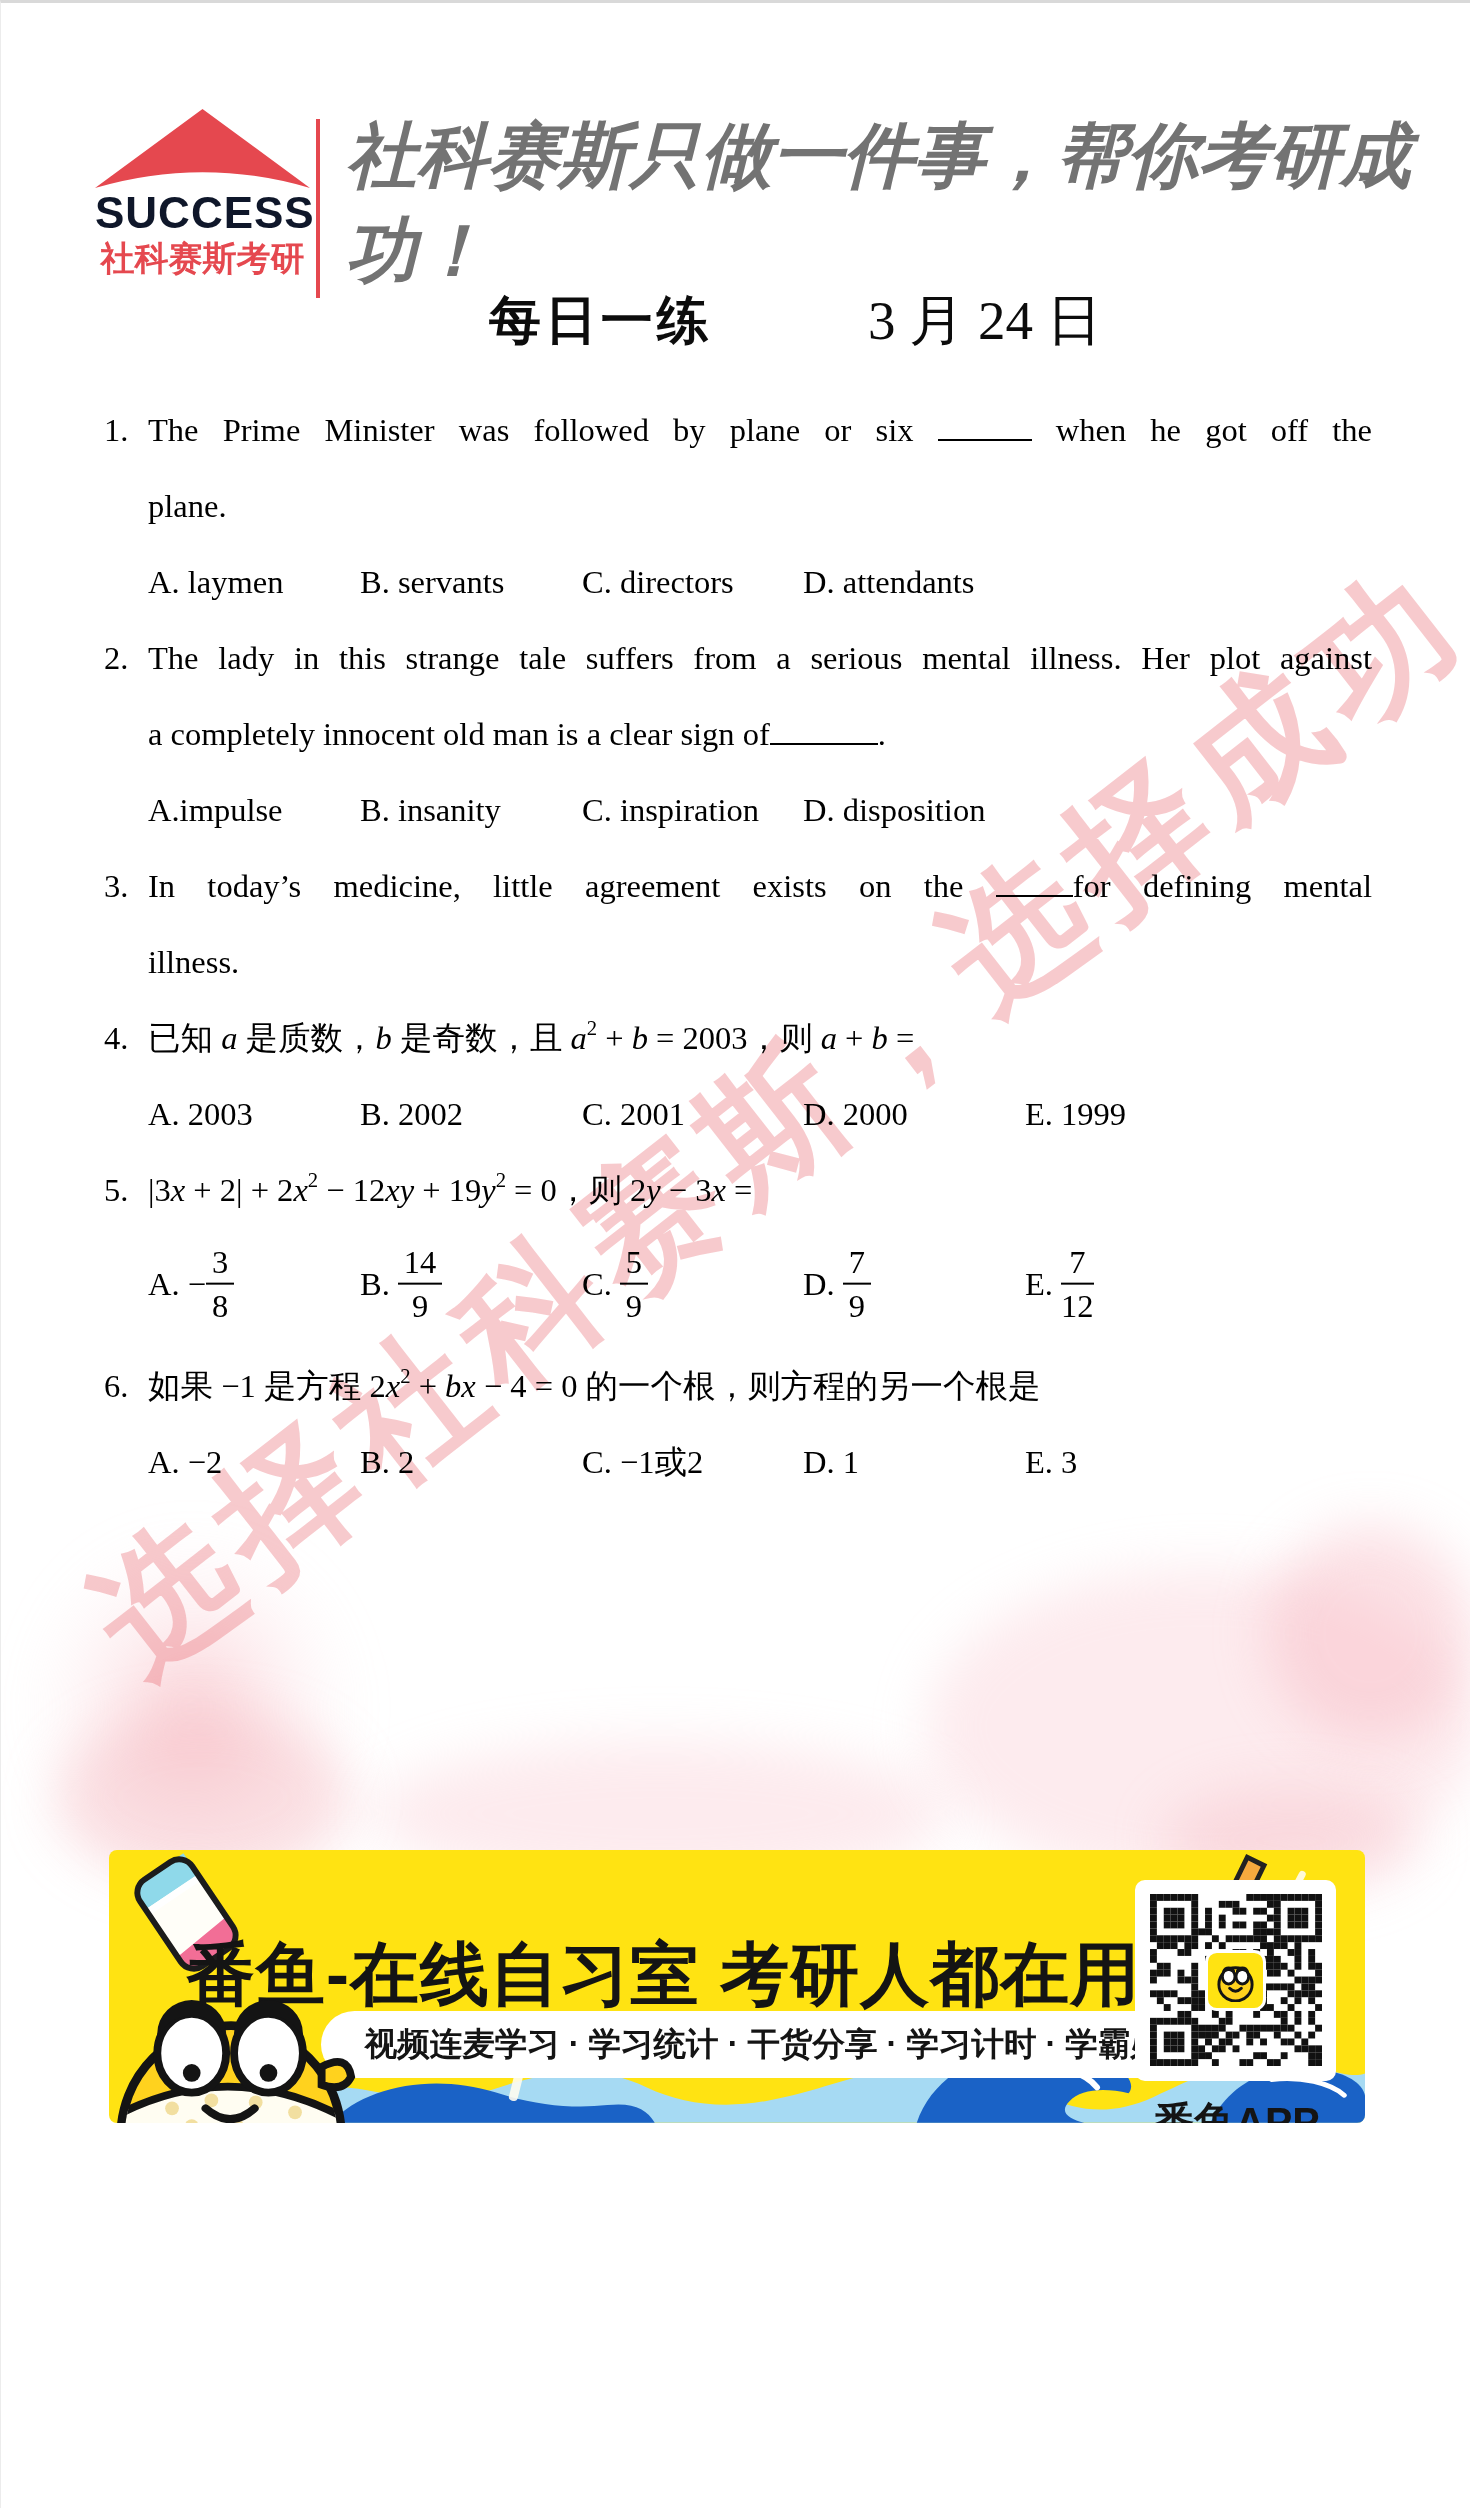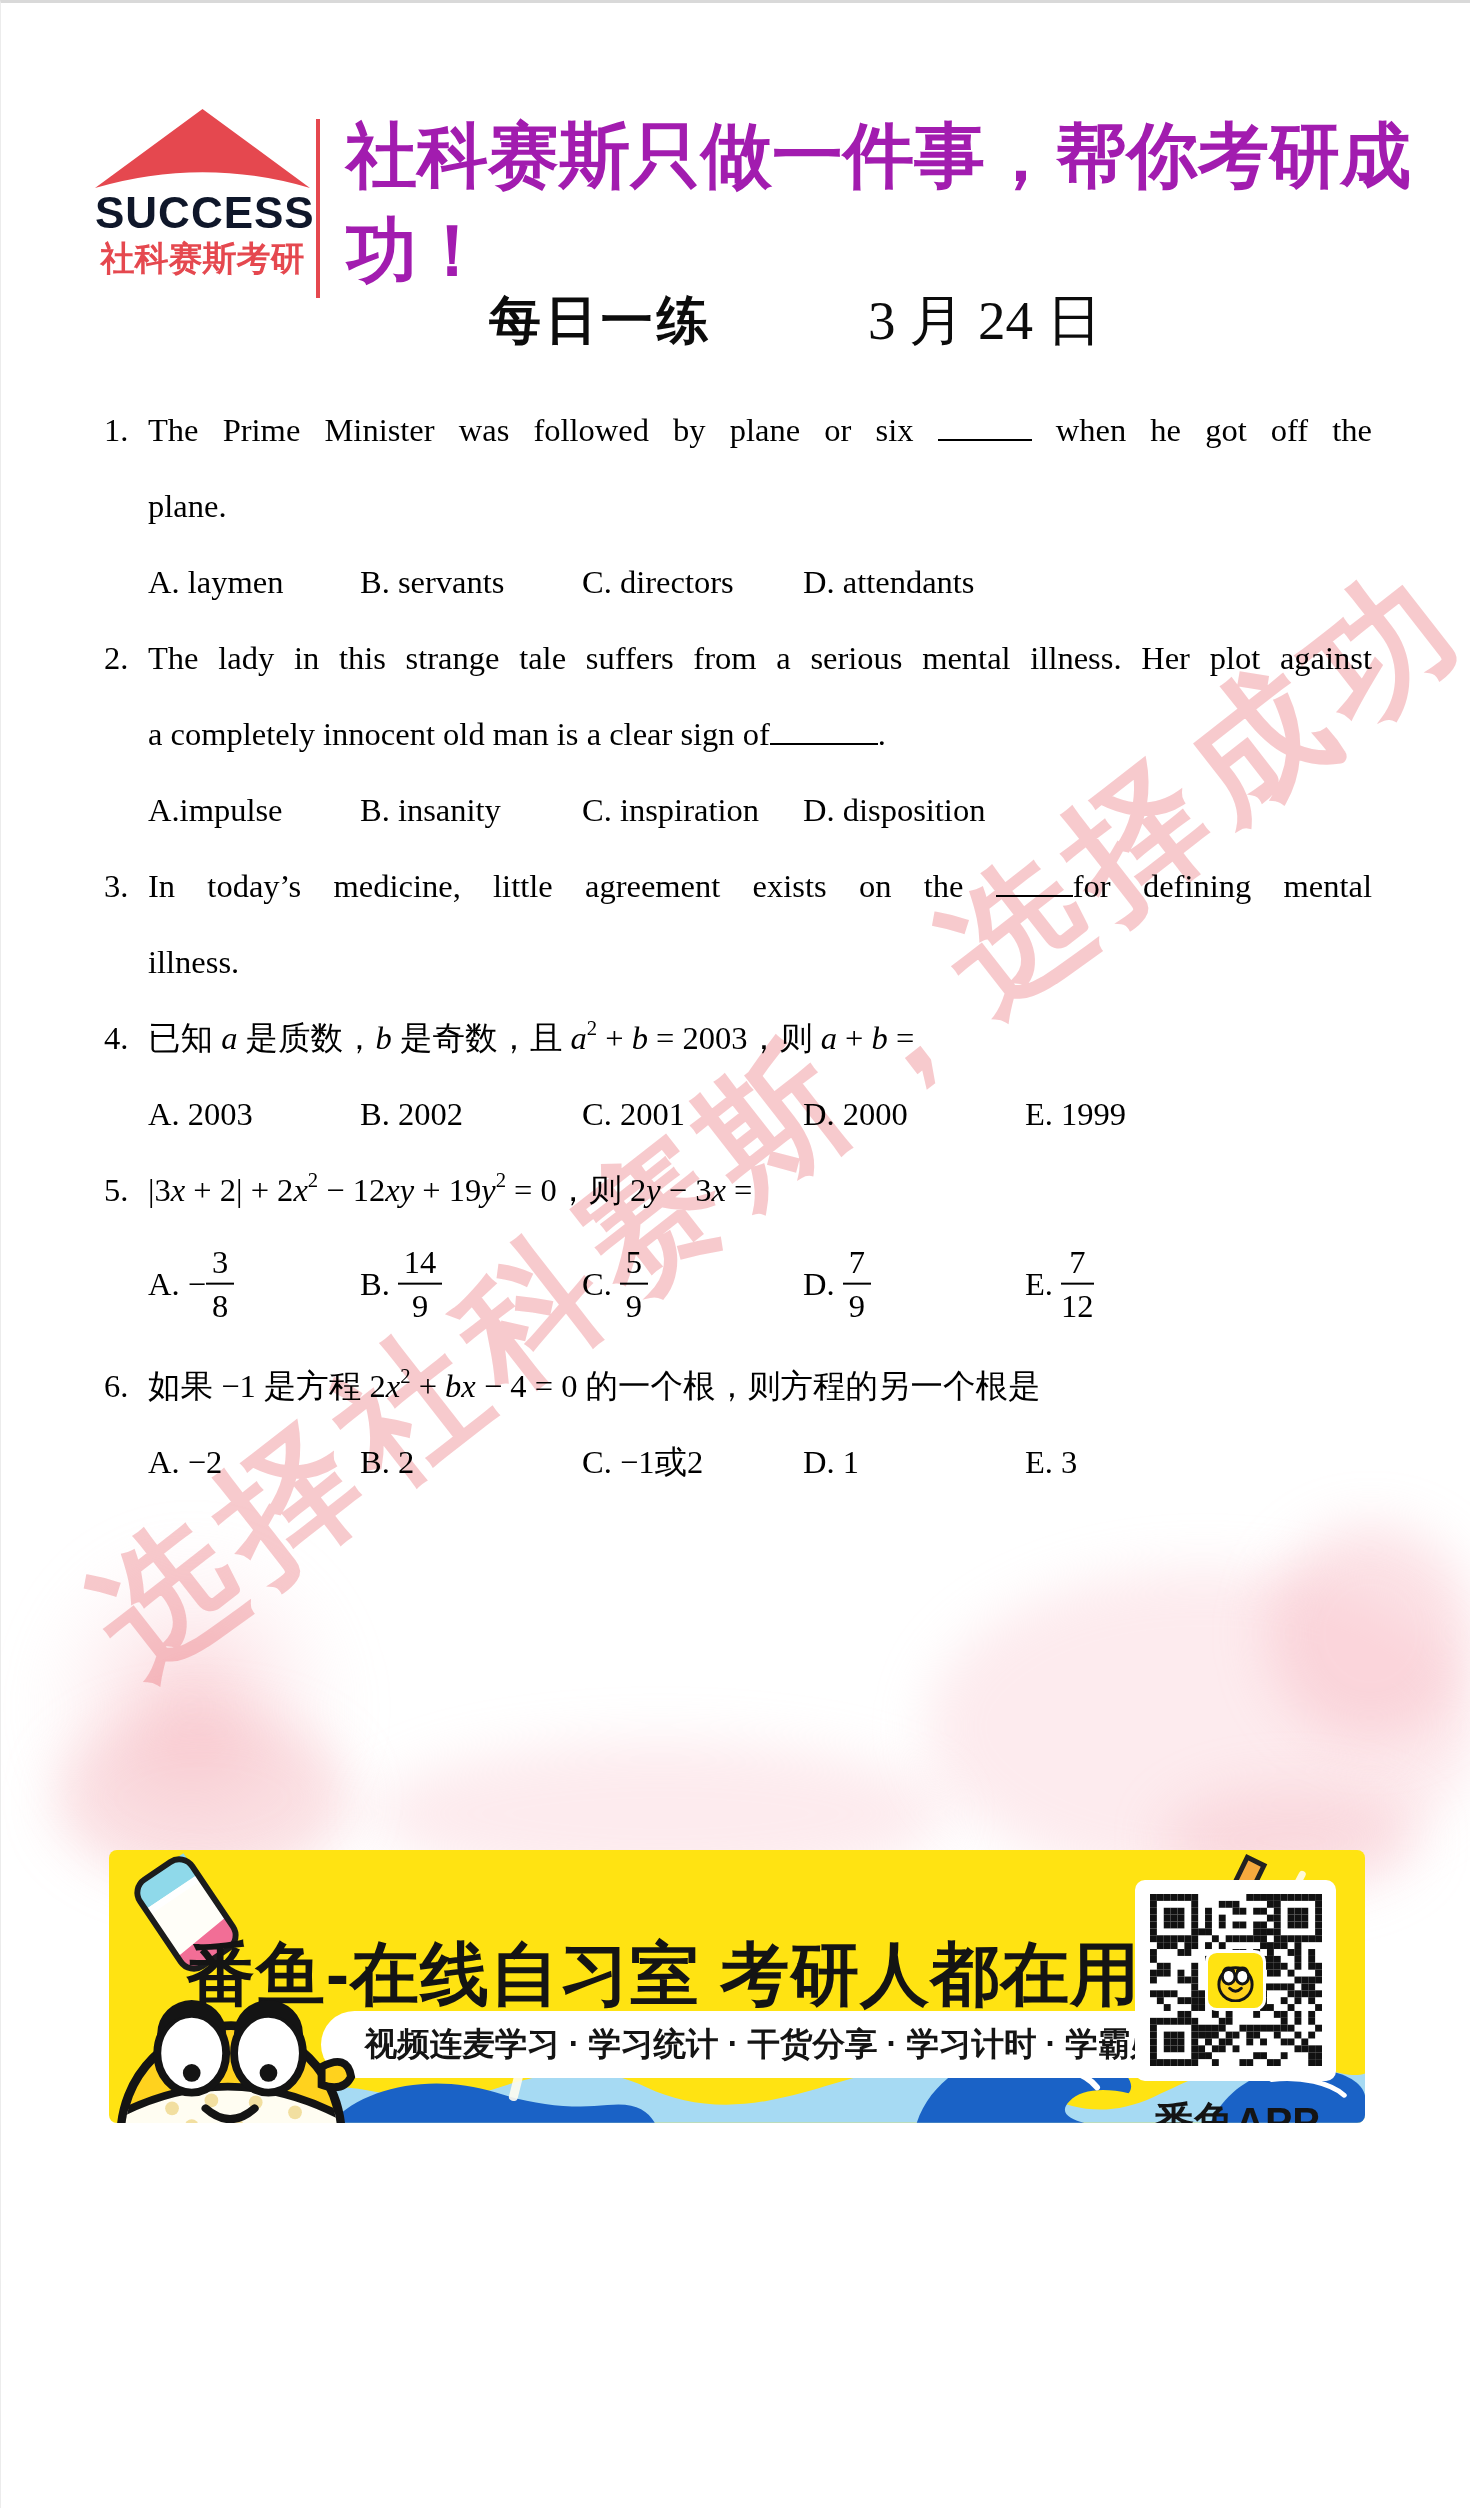--- a/index.html
+++ b/index.html
@@ -21,21 +21,21 @@
     font-family:"Liberation Serif", serif;font-weight:700;font-size:140px;letter-spacing:13.8px;
     color:rgba(230,95,104,.33);white-space:nowrap;z-index:1;}
 
   
   .logo-wrap{position:absolute;left:94px;top:106px;width:215px;z-index:2;text-align:center;}
   .logo-roof{display:block;margin:0 auto;}
   .brand{font-family:"Liberation Sans", sans-serif;font-weight:800;font-size:44px;letter-spacing:1px;color:#0f172a;line-height:1.06;}
   .brand-sub{font-family:"Liberation Sans", sans-serif;font-weight:700;font-size:34px;color:#E5484F;line-height:1.25;}
   .divider{position:absolute;left:315px;top:116px;width:3.9px;height:179px;background:#E5484F;z-index:2;}
   .slogan{position:absolute;left:345px;top:118px;height:165px;display:flex;align-items:center;z-index:2;
-    font-family:"Liberation Sans", sans-serif;font-weight:900;font-size:71px;color:#a21caf;letter-spacing:0;}
+    font-family:"Liberation Sans", sans-serif;font-weight:900;font-size:71px;color:#737373;letter-spacing:0;font-style:italic;}
 
   
   .title-left{position:absolute;left:488px;top:283px;font-family:"Liberation Sans", sans-serif;
     font-weight:900;font-size:52px;color:#0c0c0c;letter-spacing:3.9px;z-index:2;}
   .title-right{position:absolute;left:867px;top:281px;font-family:"Liberation Serif", serif;
     font-size:55px;color:#0c0c0c;z-index:2;}
 
   
   #questions{position:absolute;left:103px;top:389px;width:1268px;z-index:2;font-size:32.5px;}
   .question{position:relative;}

